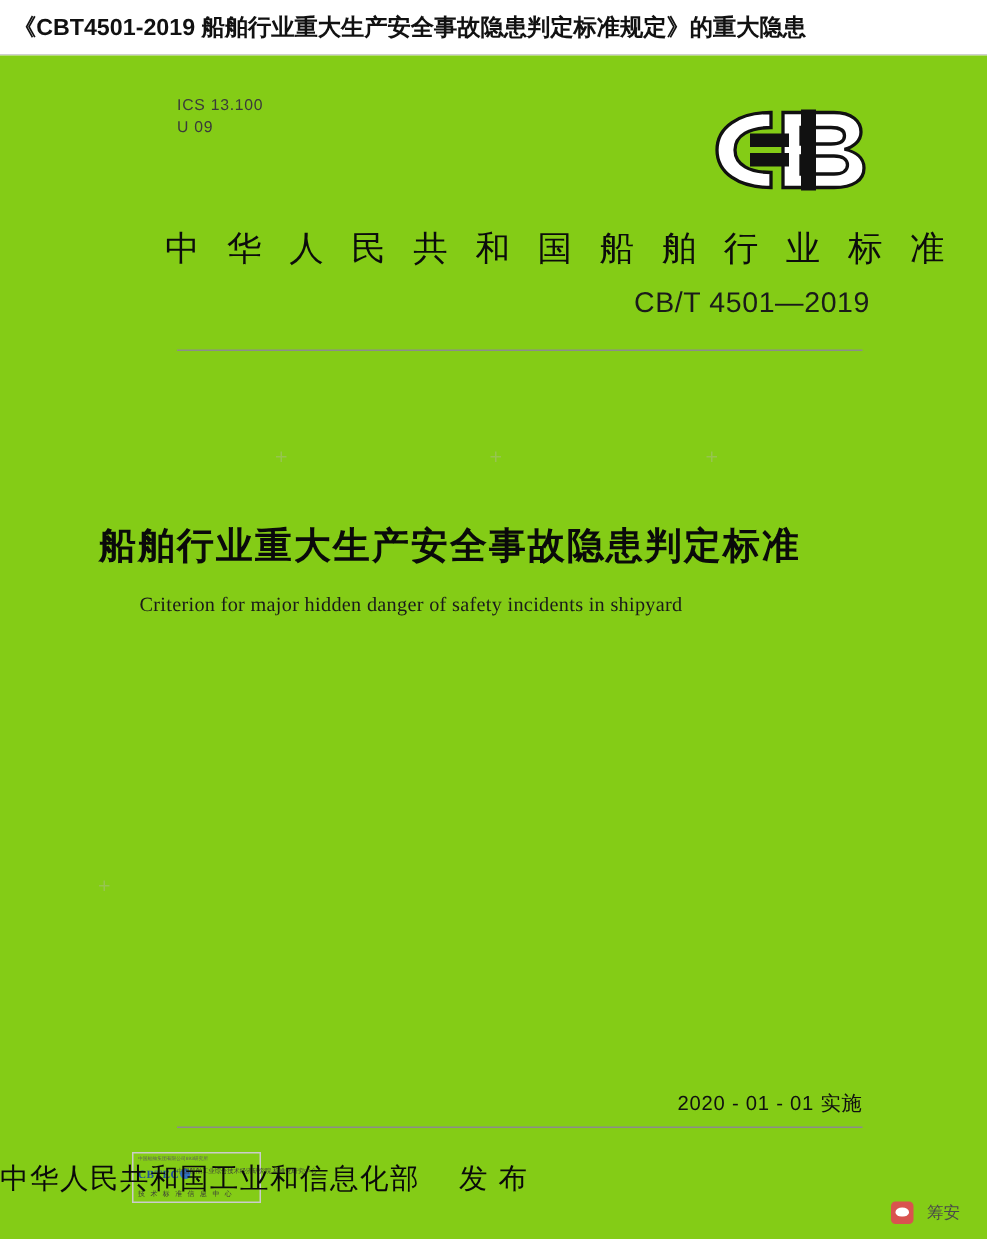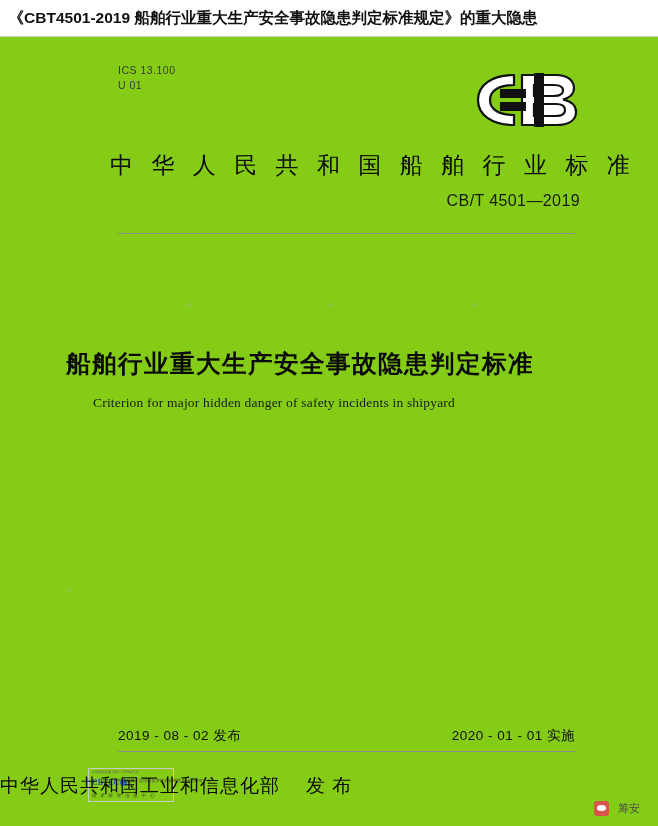--- a/index.html
+++ b/index.html
@@ -82,21 +82,21 @@
     font-weight: 500;
     color: #0c0c0c;
     letter-spacing: 6px;
     white-space: nowrap;
   }
 
   .std-code {
     position: absolute;
     right: 78px;
     top: 155px;
-    font-size: 16px;
+    font-size: 19px;
     color: #1a1a1a;
     letter-spacing: 0.4px;
   }
 
   .rule {
     position: absolute;
     left: 118px;
     top: 196px;
     width: 457px;
     height: 1px;
@@ -287,21 +287,21 @@
 
 <div class="banner">
   <div class="banner-text">《CBT4501-2019  船舶行业重大生产安全事故隐患判定标准规定》的重大隐患</div>
 </div>
 <div class="banner-underline"></div>
 
 <div class="sheet">
 
   <div class="ics">
     <div>ICS 13.100</div>
-    <div>U 01</div>
+    <div>U 09</div>
   </div>
 
   <div class="cb-logo">
     <svg width="112" height="62" viewBox="0 0 112 62" xmlns="http://www.w3.org/2000/svg">
       <g fill="none" stroke="#111111">
 
         <path d="M44 6 C22 6 8 16 8 31 C8 46 22 56 44 56 L44 46 C30 46 20 41 20 31 C20 21 30 16 44 16 Z" stroke-width="2.2" fill="#ffffff"></path>
 
         <path d="M52 6 L86 6 C98 6 104 12 104 19 C104 25 99 29 93 30.5 C100 32 106 36 106 43 C106 51 99 56 86 56 L52 56 Z" stroke-width="2.2" fill="#ffffff"></path>
         <path d="M64 16 L84 16 C90 16 93 18 93 21.5 C93 25 90 27 84 27 L64 27 Z" stroke-width="2.2" fill="#ffffff"></path>
@@ -324,21 +324,20 @@
 
   <div class="mark" style="left:184px; top:264px;"></div>
   <div class="mark" style="left:327px; top:264px;"></div>
   <div class="mark" style="left:471px; top:264px;"></div>
   <div class="mark" style="left:66px; top:550px;"></div>
 
   <div class="doc-title">船舶行业重大生产安全事故隐患判定标准</div>
   <div class="doc-subtitle">Criterion for major hidden danger of safety incidents in shipyard</div>
 
   <div class="date-row">
-    <div class="date-left">2019 - 08 - 02 发布</div>
     <div class="date-right">2020 - 01 - 01 实施</div>
   </div>
   <div class="date-rule"></div>
 
   <div class="issuer-row">
     <div class="emblem">
       <div class="emblem-box"></div>
       <div class="emblem-tinytext">中国船舶集团有限公司693研究所</div>
       <div class="emblem-mark">
         <span>CBTEC</span><span class="dot"></span>

